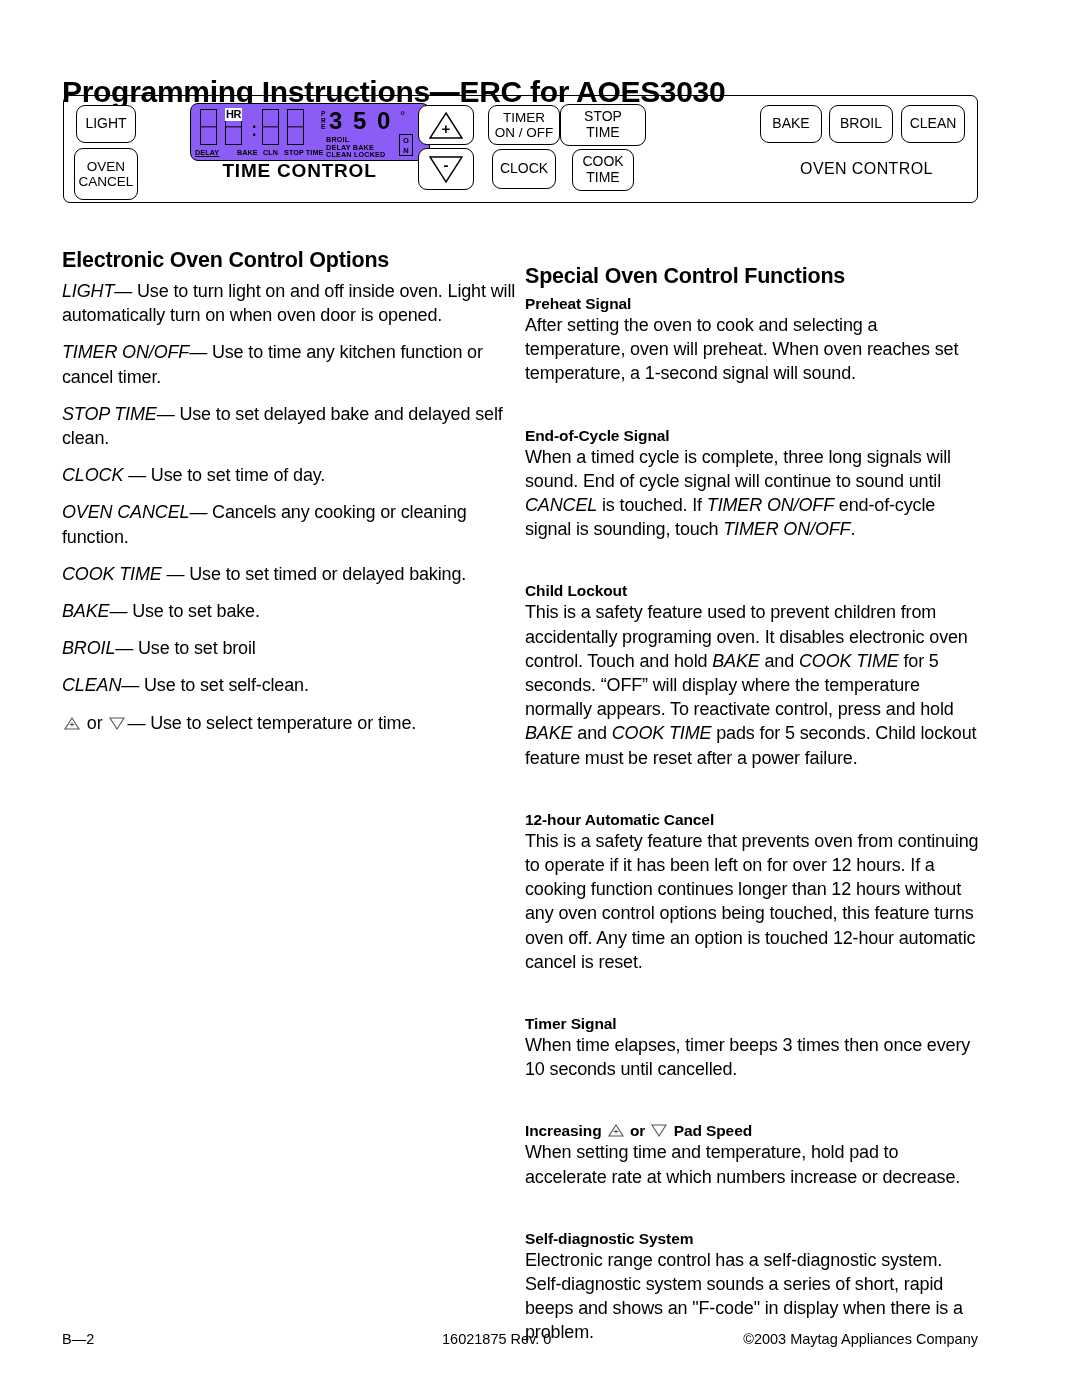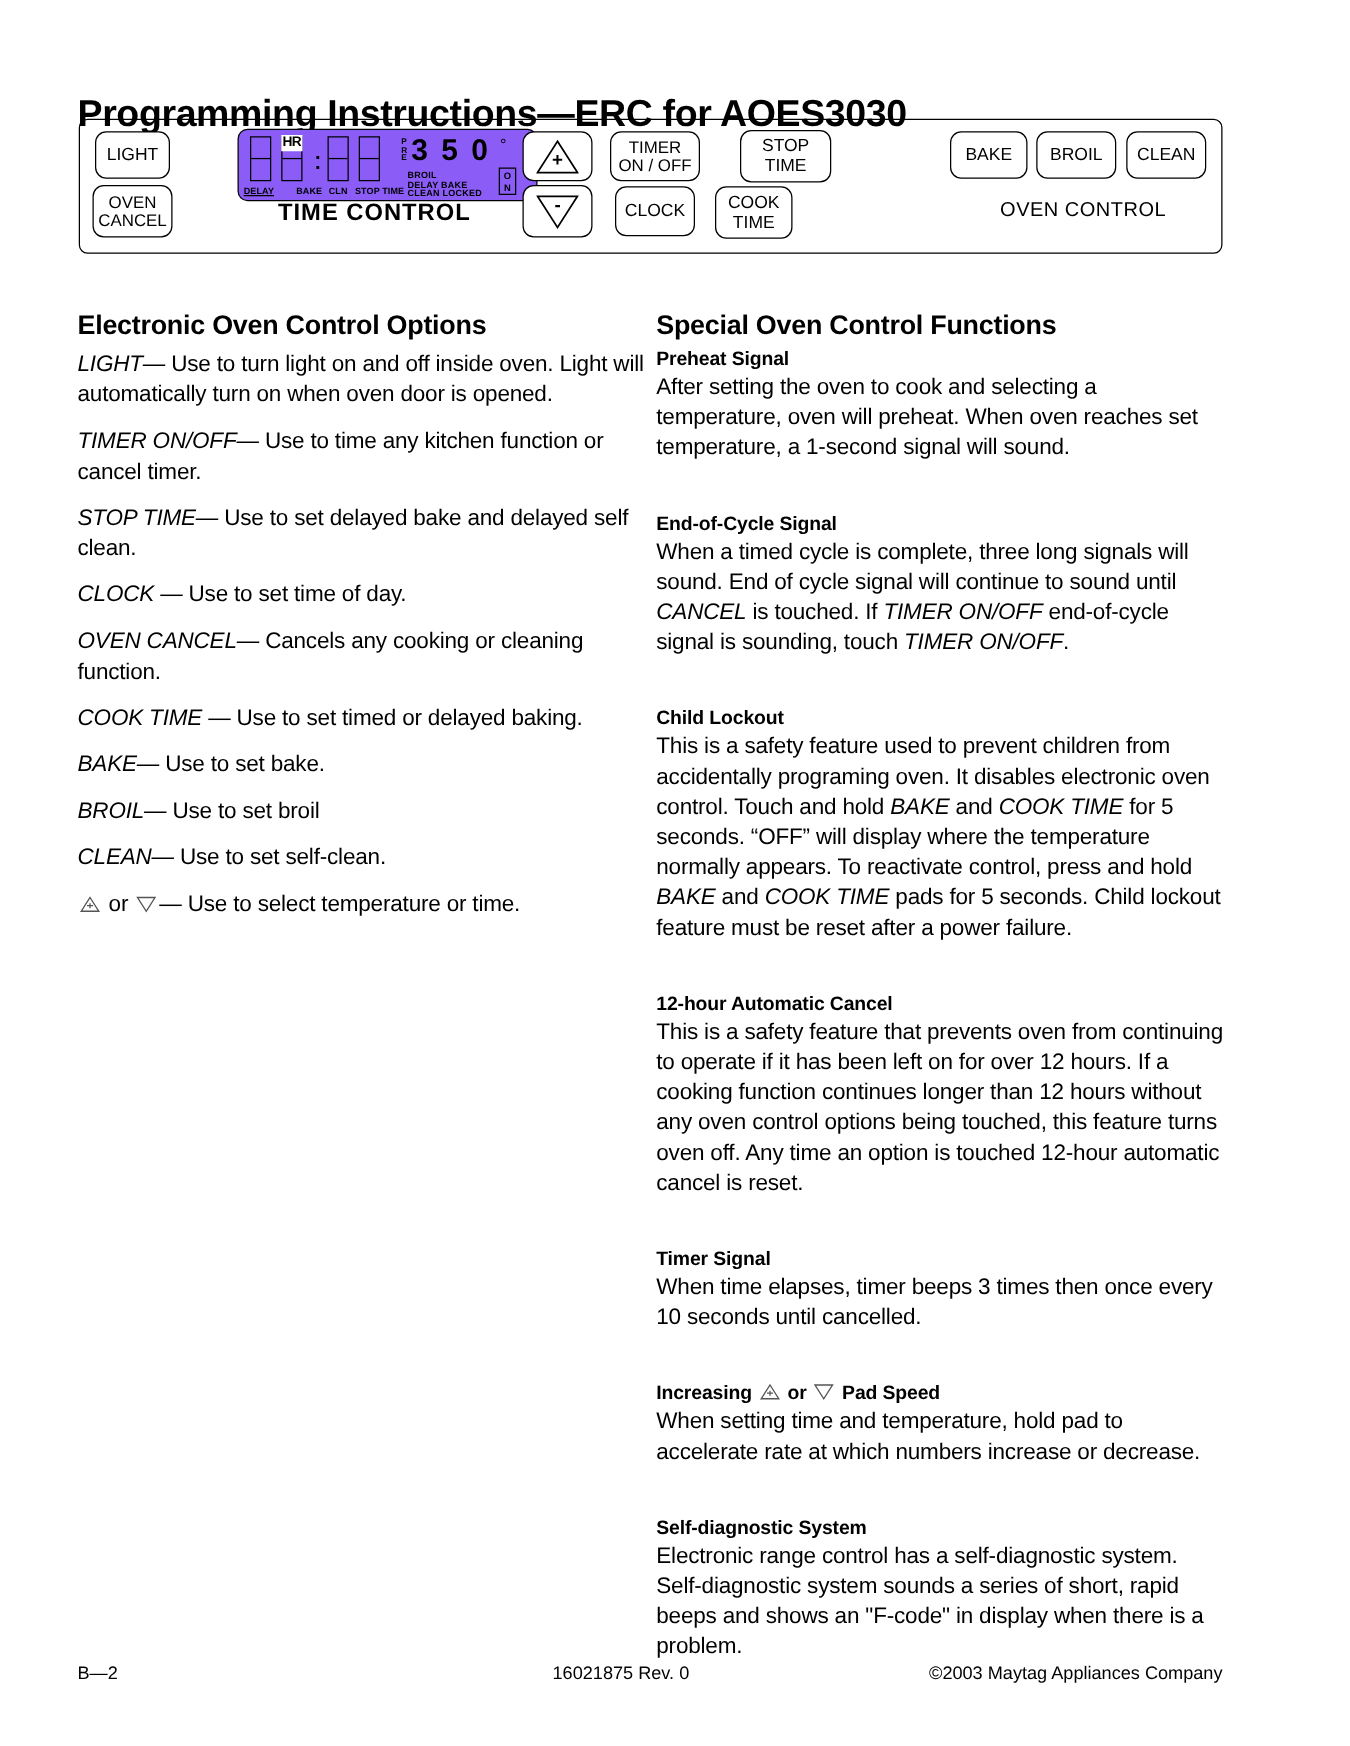--- a/index.html
+++ b/index.html
@@ -47,21 +47,21 @@
     justify-content: center;
     font-size: 14px;
     line-height: 1.12;
     text-align: center;
     background: #fff;
   }
   .pad .ln { display: block; white-space: nowrap; }
 
   
   .pad-light  { left: 12px;  top: 9px;  width: 60px;  height: 38px; }
-  .pad-cancel { left: 10px;  top: 52px; width: 64px;  height: 42px; font-size: 13.5px;}
+  .pad-cancel { left: 10px;  top: 52px; width: 64px;  height: 52px; font-size: 13.5px;}
 
   
   .pad-up   { left: 354px; top: 9px;  width: 56px; height: 40px; }
   .pad-down { left: 354px; top: 52px; width: 56px; height: 42px; }
 
   .tri {
     position: relative;
     width: 34px; height: 29px;
     display: flex; align-items: center; justify-content: center;
   }
@@ -71,21 +71,21 @@
     font-size: 15px;
     font-weight: 600;
     line-height: 1;
   }
   .tri.up   .sym { margin-top: 7px; }
   .tri.down .sym { margin-bottom: 9px; }
 
   
   .pad-timer { left: 424px; top: 9px;  width: 72px; height: 40px; font-size: 13.5px; }
   .pad-clock { left: 428px; top: 53px; width: 64px; height: 40px; }
-  .pad-stop  { left: 528px; top: 8px;  width: 73px; height: 42px; }
+  .pad-stop  { left: 496px; top: 8px;  width: 86px; height: 42px; }
   .pad-cook  { left: 508px; top: 53px; width: 62px; height: 42px; }
 
   
   .pad-bake  { left: 696px; top: 9px;  width: 62px; height: 38px; }
   .pad-broil { left: 765px; top: 9px;  width: 64px; height: 38px; }
   .pad-clean { left: 837px; top: 9px;  width: 64px; height: 38px; }
 
   .oven-control-label {
     position: absolute;
     left: 700px; top: 64px;
@@ -214,21 +214,21 @@
     padding-top: 1px;
   }
   .on-box span { display: block; }
 
   
   .col {
     position: absolute;
     top: 248px;
   }
   .col-left  { left: 62px;  width: 455px; }
-  .col-right { left: 525px; width: 455px; }
+  .col-right { left: 525px; width: 455px; margin-top: 16px; }
 
   h2.section-title {
     margin: 0 0 6px 0;
     font-size: 21.5px;
     font-weight: bold;
     letter-spacing: -0.2px;
   }
 
   h3.sub-title {
     margin: 0;

